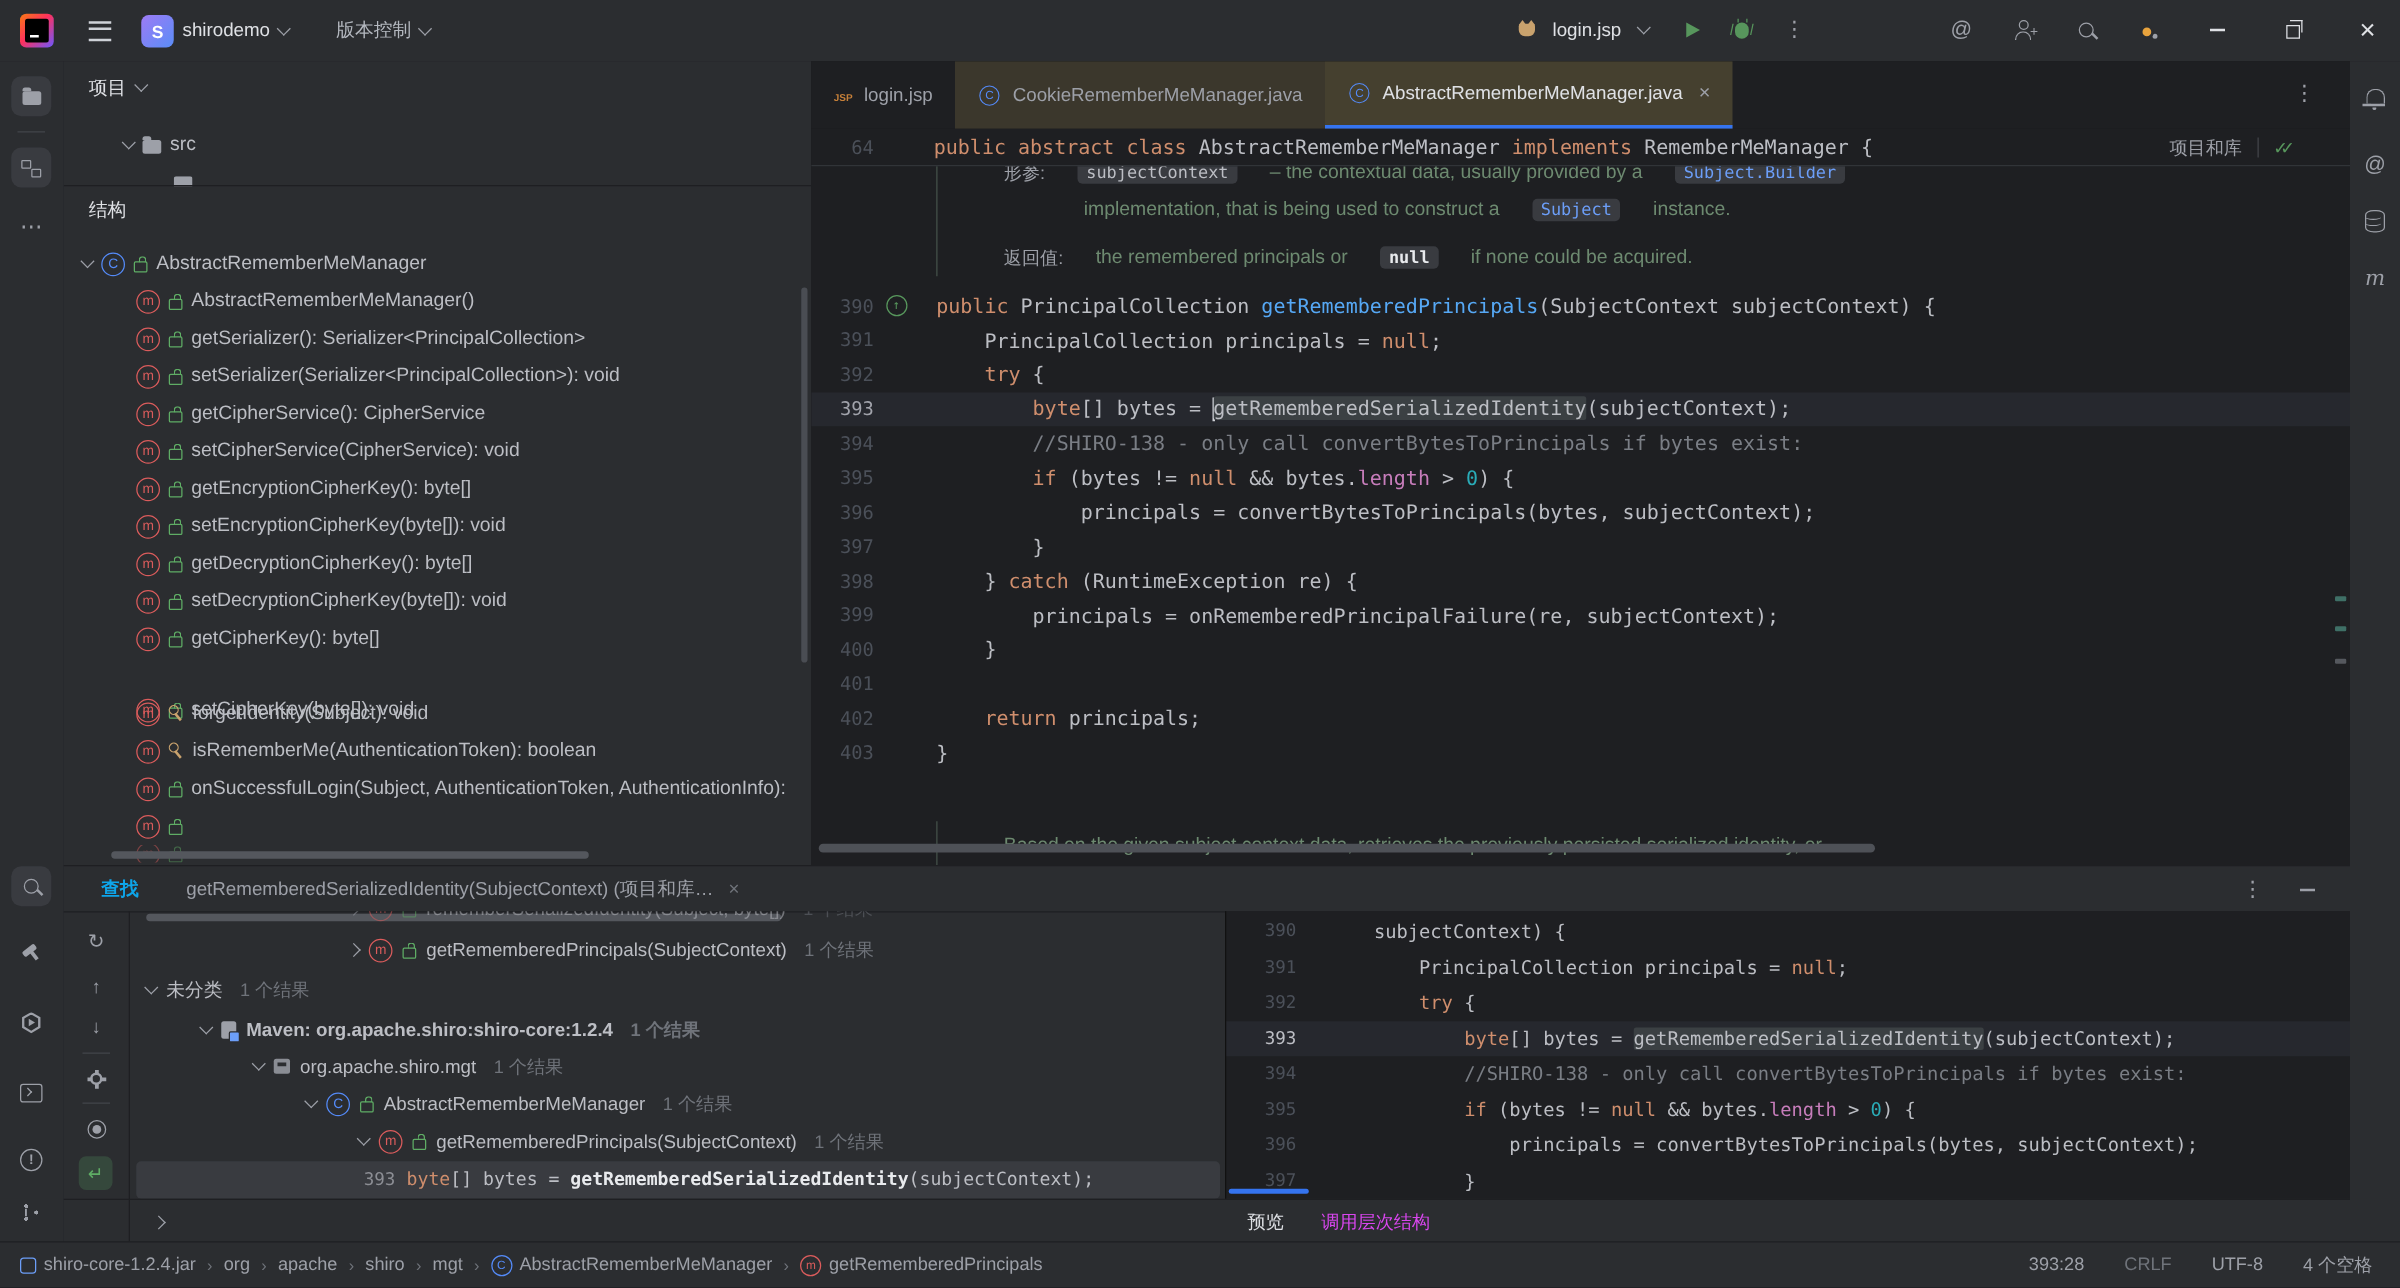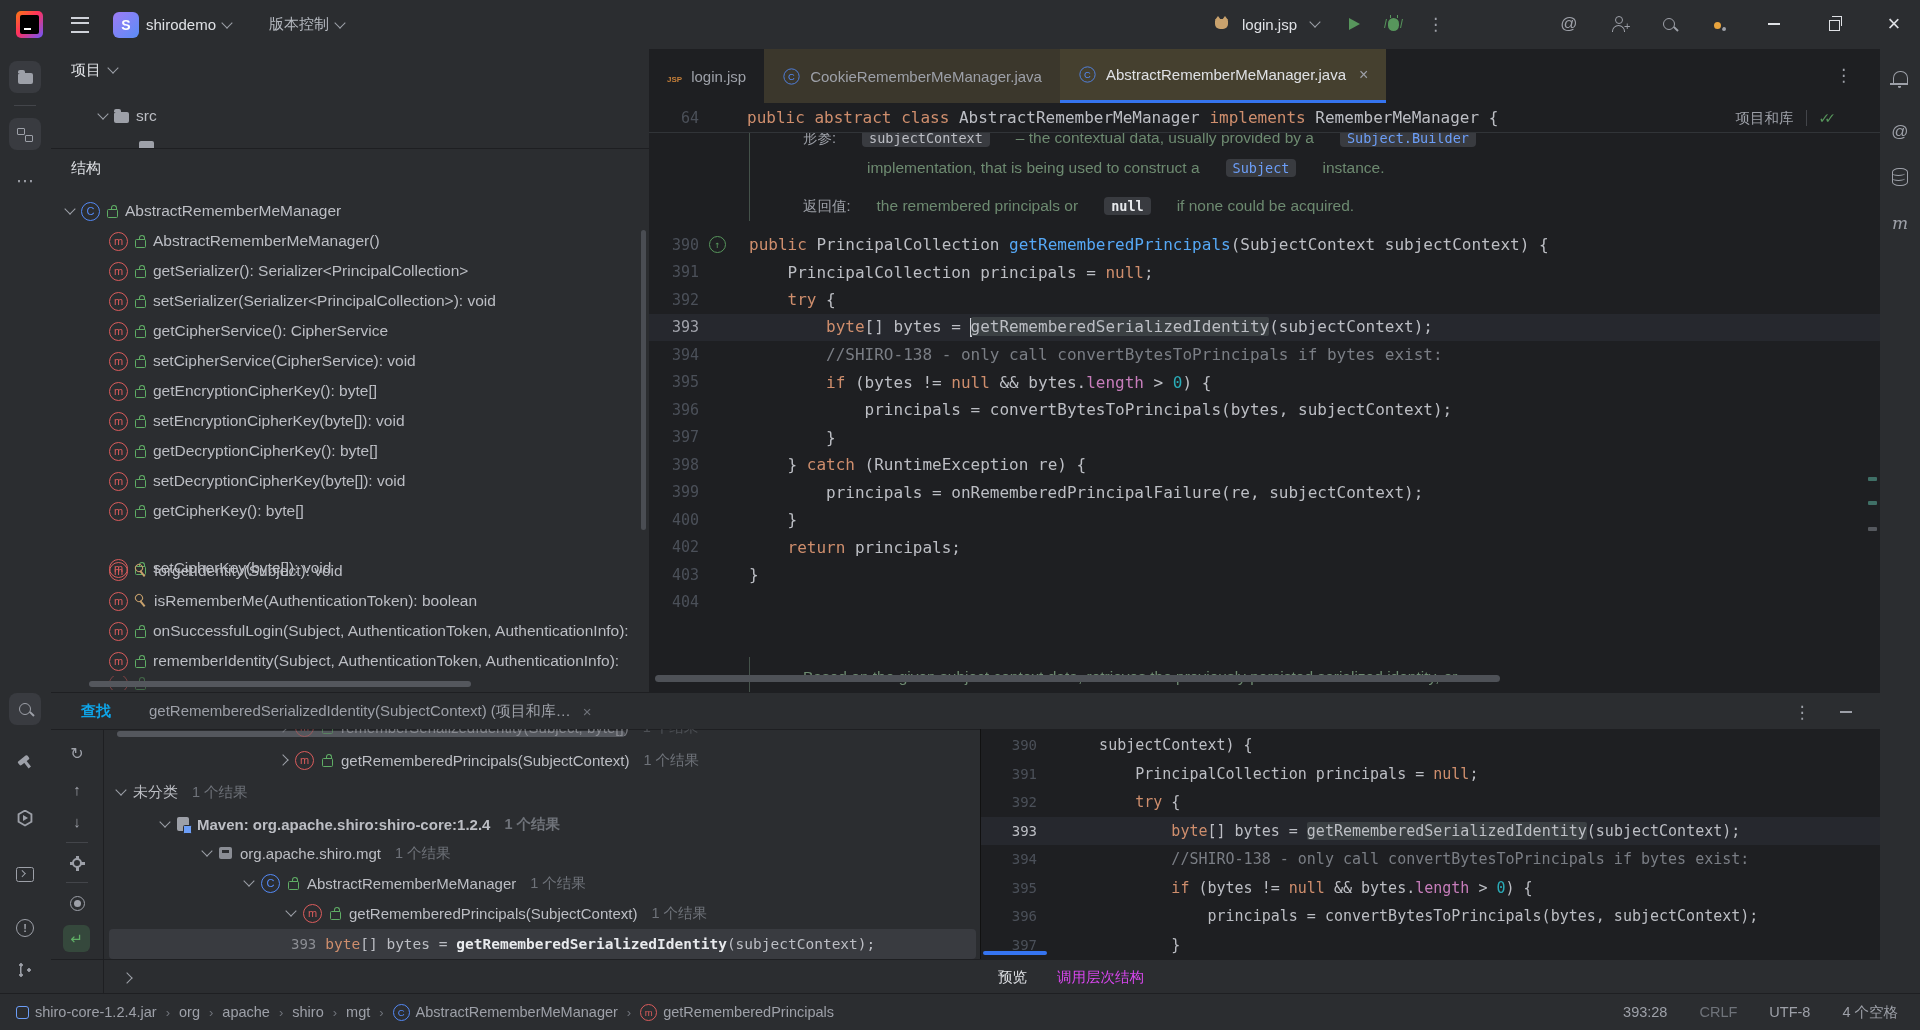--- a/index.html
+++ b/index.html
@@ -374,21 +374,20 @@
         <span>isRememberMe(AuthenticationToken): boolean</span>
       </div>
       <div class="srow" style="top: 567px; padding-left: 58px;">
         <span class="icl m"></span>
         <span class="lockico"></span>
         <span>onSuccessfulLogin(Subject, AuthenticationToken, AuthenticationInfo):</span>
       </div>
       <div class="srow" style="top: 597px; padding-left: 58px;">
         <span class="icl m"></span>
         <span class="lockico"></span>
-        <span>rememberIdentity(Subject, AuthenticationToken, AuthenticationInfo):</span>
       </div>
       <div class="srow" style="top: 627px; padding-left: 58px; height: 14px; opacity: 0.45;">
         <span class="icl m"></span>
         <span class="lockico"></span>
       </div>
     </div>
   <div class="vscroll" style="right:3px;top:181px;height:300px"></div>
   <div class="hscrollbar" style="left:38px;top:632px;width:382px"></div>
 </div>
 
@@ -442,23 +441,23 @@
       <div class="cl"><span class="ln">391</span><span class="gut"></span><span class="ct" style="padding-left: 4ch;"><span class="sg pl">PrincipalCollection principals = </span><span class="sg kw">null</span><span class="sg pl">;</span></span></div>
       <div class="cl"><span class="ln">392</span><span class="gut"></span><span class="ct" style="padding-left: 4ch;"><span class="sg kw">try</span><span class="sg pl"> {</span></span></div>
       <div class="cl cur"><span class="ln">393</span><span class="gut"></span><span class="ct" style="padding-left: 8ch;"><span class="sg kw">byte</span><span class="sg pl">[] bytes = </span><span class="caret"></span><span class="sg hl">getRememberedSerializedIdentity</span><span class="sg pl">(subjectContext);</span></span></div>
       <div class="cl"><span class="ln">394</span><span class="gut"></span><span class="ct" style="padding-left: 8ch;"><span class="sg cmt">//SHIRO-138 - only call convertBytesToPrincipals if bytes exist:</span></span></div>
       <div class="cl"><span class="ln">395</span><span class="gut"></span><span class="ct" style="padding-left: 8ch;"><span class="sg kw">if</span><span class="sg pl"> (bytes != </span><span class="sg kw">null</span><span class="sg pl"> &amp;&amp; bytes.</span><span class="sg fld">length</span><span class="sg pl"> &gt; </span><span class="sg num">0</span><span class="sg pl">) {</span></span></div>
       <div class="cl"><span class="ln">396</span><span class="gut"></span><span class="ct" style="padding-left: 12ch;"><span class="sg pl">principals = convertBytesToPrincipals(bytes, subjectContext);</span></span></div>
       <div class="cl"><span class="ln">397</span><span class="gut"></span><span class="ct" style="padding-left: 8ch;"><span class="sg pl">}</span></span></div>
       <div class="cl"><span class="ln">398</span><span class="gut"></span><span class="ct" style="padding-left: 4ch;"><span class="sg pl">} </span><span class="sg kw">catch</span><span class="sg pl"> (RuntimeException re) {</span></span></div>
       <div class="cl"><span class="ln">399</span><span class="gut"></span><span class="ct" style="padding-left: 8ch;"><span class="sg pl">principals = onRememberedPrincipalFailure(re, subjectContext);</span></span></div>
       <div class="cl"><span class="ln">400</span><span class="gut"></span><span class="ct" style="padding-left: 4ch;"><span class="sg pl">}</span></span></div>
+      <div class="cl"><span class="ln">401</span><span class="gut"></span><span class="ct" style="padding-left: 0ch;"></span></div>
       <div class="cl"><span class="ln">402</span><span class="gut"></span><span class="ct" style="padding-left: 4ch;"><span class="sg kw">return</span><span class="sg pl"> principals;</span></span></div>
       <div class="cl"><span class="ln">403</span><span class="gut"></span><span class="ct" style="padding-left: 0ch;"><span class="sg pl">}</span></span></div>
-      <div class="cl"><span class="ln">404</span><span class="gut"></span><span class="ct" style="padding-left: 0ch;"></span></div>
     </div>
   <div class="docbottom">
     <span>Based on the given subject context data, retrieves the previously persisted serialized identity, or</span>
   </div>
   <div class="ed-hscroll"></div>
   <div class="stripe" style="top:428px;background:#3f6f66"></div>
   <div class="stripe" style="top:452px;background:#3f6f66"></div>
   <div class="stripe" style="top:478px;background:#55585e"></div>
 </div>
 

